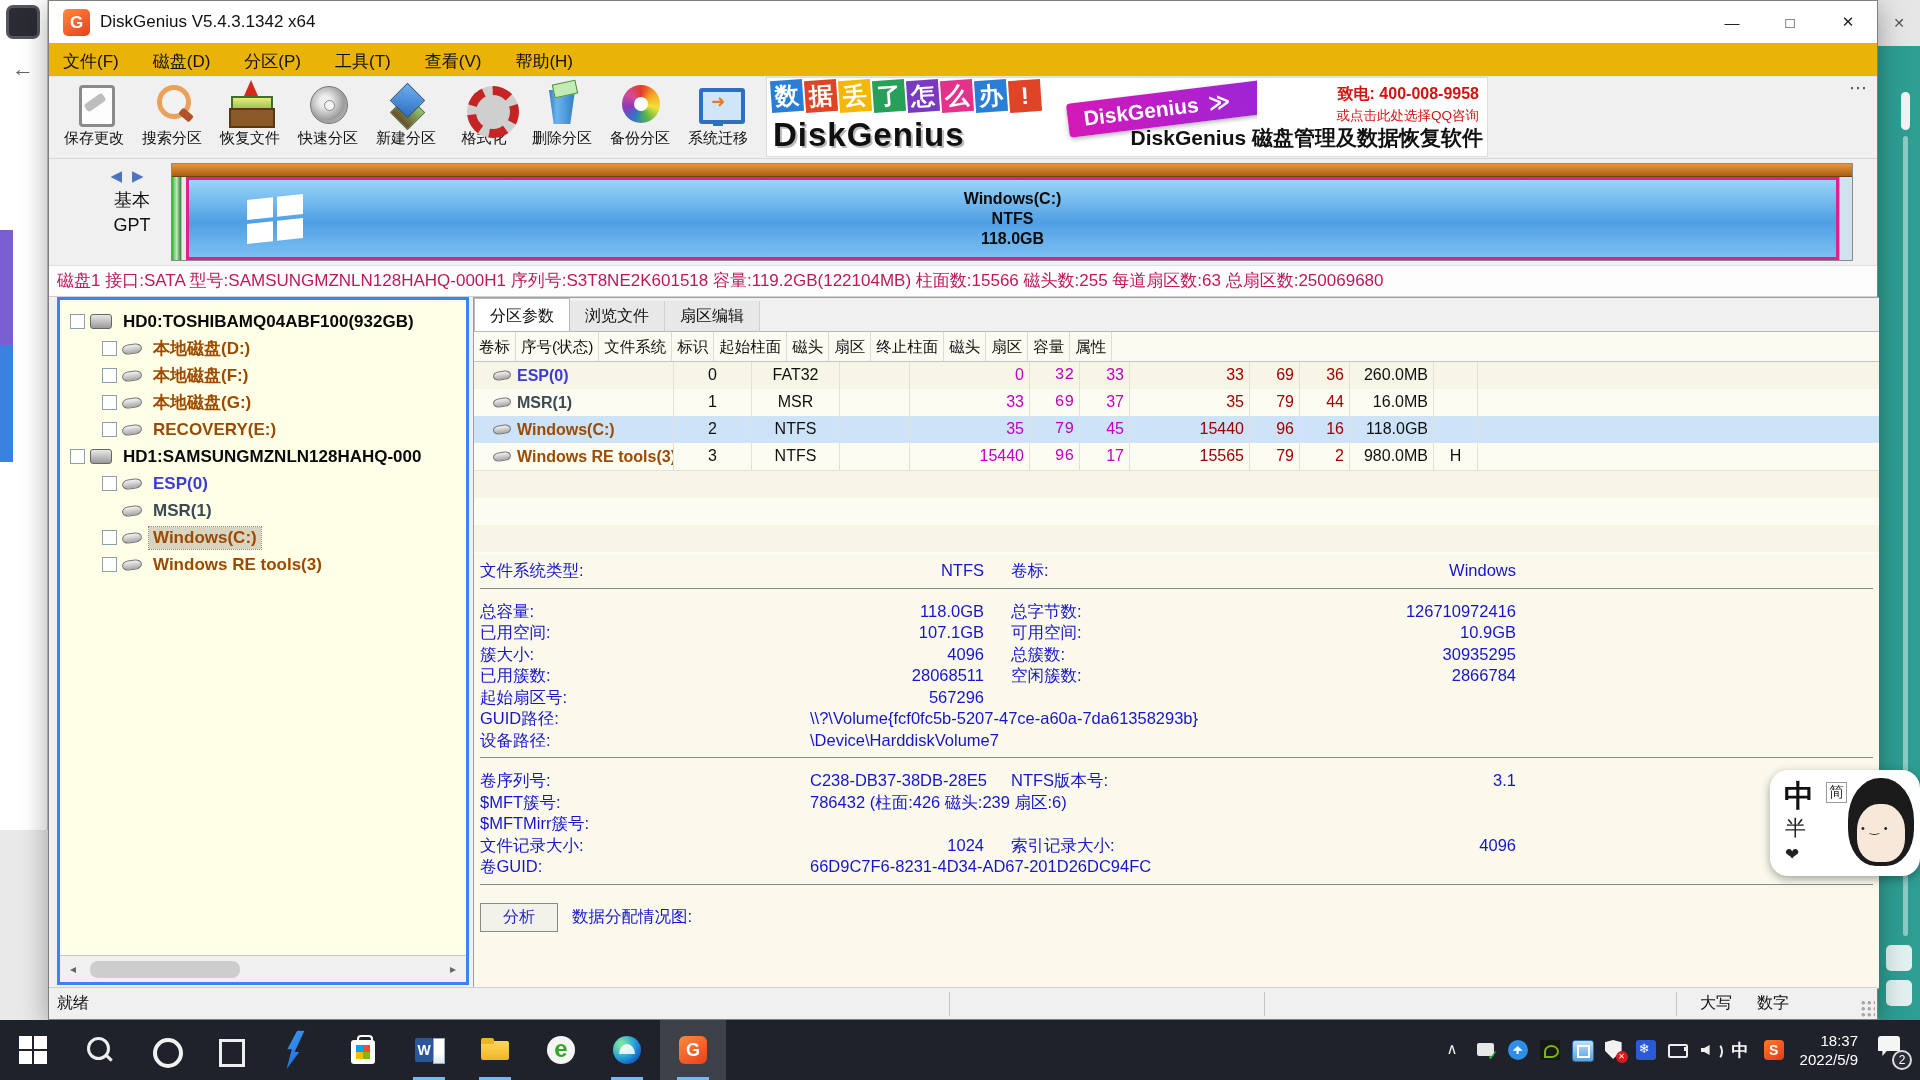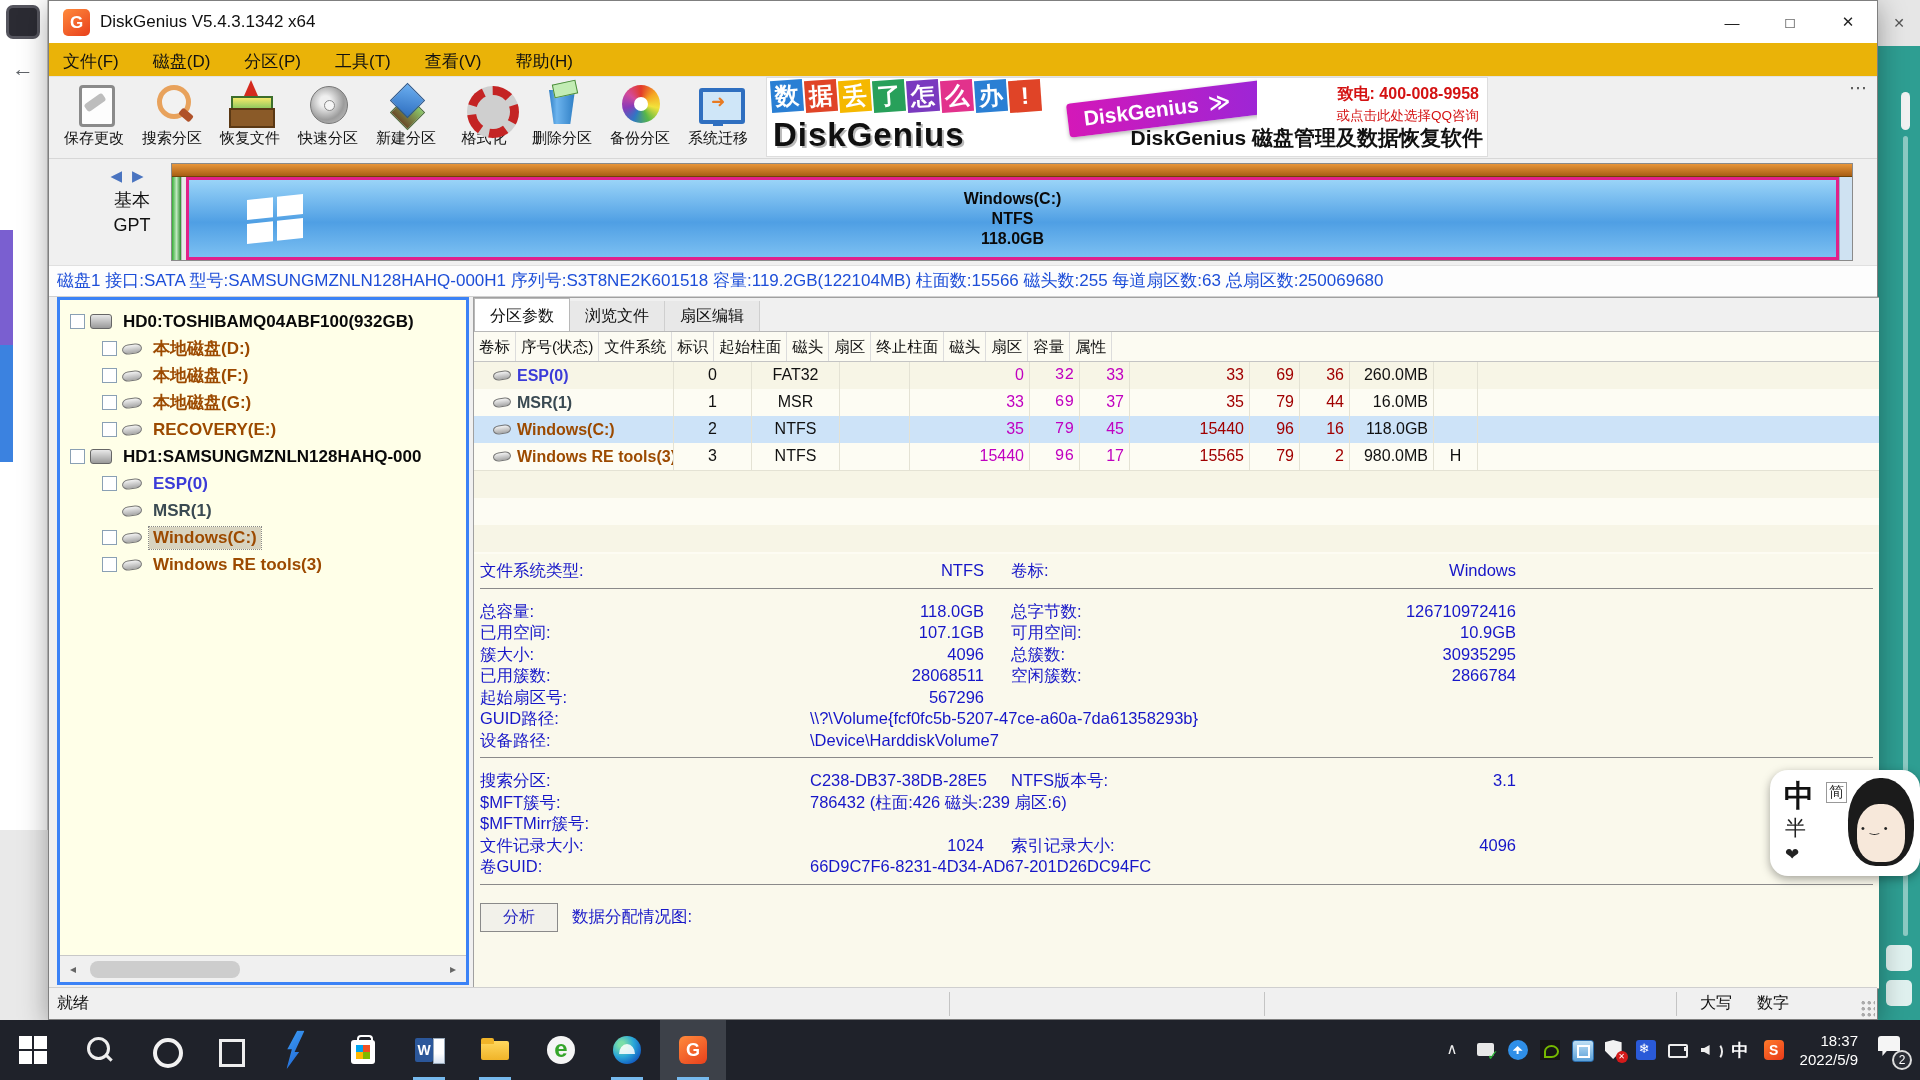--- a/index.html
+++ b/index.html
@@ -82,21 +82,21 @@
   .pt-segs { flex:1; display:flex; }
   .seg-esp { width:9px; background:linear-gradient(90deg,#35ad35,#bfe8bf 50%,#2a8a2a); }
   .seg-msr { width:5px; background:#e8e8e8; border-left:1px solid #bbb; }
   .seg-win { flex:1; position:relative; border:3px solid #e0218a; background:linear-gradient(180deg,#9ad4f8 0%,#4f9fe4 55%,#7cc0f2 100%); display:flex; align-items:center; justify-content:center; }
   .seg-re { width:13px; background:#cfe2f2; border-left:1px solid #9ab4c8; }
   .win-flag { position:absolute; left:58px; top:50%; transform:translateY(-50%) skewY(-6deg); display:grid; grid-template-columns:26px 26px; grid-template-rows:20px 20px; gap:4px; }
   .win-flag i { background:#fff; display:block; }
   .seg-text { text-align:center; color:#0a0a0a; font-size:16px; font-weight:600; line-height:20px; }
 
   
-  .diskinfo { position:absolute; left:0; top:264px; width:100%; height:32px; background:#fdfdfd; border-top:1px solid #e0e0e0; border-bottom:1px solid #d0d0d0; font-size:17px; color:#1d4ed8; line-height:30px; padding-left:8px; white-space:nowrap; overflow:hidden; }
+  .diskinfo { position:absolute; left:0; top:264px; width:100%; height:32px; background:#fdfdfd; border-top:1px solid #e0e0e0; border-bottom:1px solid #d0d0d0; font-size:17px; color:#be185d; line-height:30px; padding-left:8px; white-space:nowrap; overflow:hidden; }
 
   
   .main { position:absolute; left:0; top:296px; width:100%; height:692px; }
   .tree-panel { position:absolute; left:8px; top:0; width:412px; height:688px; background:#ffffe8; border:3px solid #3b82f6; overflow:hidden; }
   .tree-items { padding-top:8px; }
   .tree-item { height:27px; display:flex; align-items:center; font-size:17px; font-weight:bold; white-space:nowrap; }
   .tree-item[data-level="0"] { padding-left:10px; }
   .tree-item[data-level="1"] { padding-left:42px; }
   .exp { width:15px; height:15px; border:1px solid #8aa0b4; background:#fff; color:#223a8a; font-size:13px; line-height:13px; text-align:center; margin-right:5px; flex:none; font-weight:normal; }
   .tree-item[data-exp="none"] .exp { visibility:hidden; }
@@ -580,21 +580,21 @@
               <span class="dv">\Device\HarddiskVolume7</span>
 
             </div>
             <div class="drow" data-mode="sep">
               <span class="dl"></span>
               <span class="dv"></span>
               <span class="dl2"></span>
               <span class="dv2"></span>
             </div>
             <div class="drow" data-mode="pair">
-              <span class="dl">搜索分区:</span>
+              <span class="dl">卷序列号:</span>
               <span class="dv">C238-DB37-38DB-28E5</span>
               <span class="dl2">NTFS版本号:</span>
               <span class="dv2">3.1</span>
             </div>
             <div class="drow" data-mode="long">
               <span class="dl">$MFT簇号:</span>
               <span class="dv">786432 (柱面:426 磁头:239 扇区:6)</span>
 
             </div>
             <div class="drow" data-mode="long">

